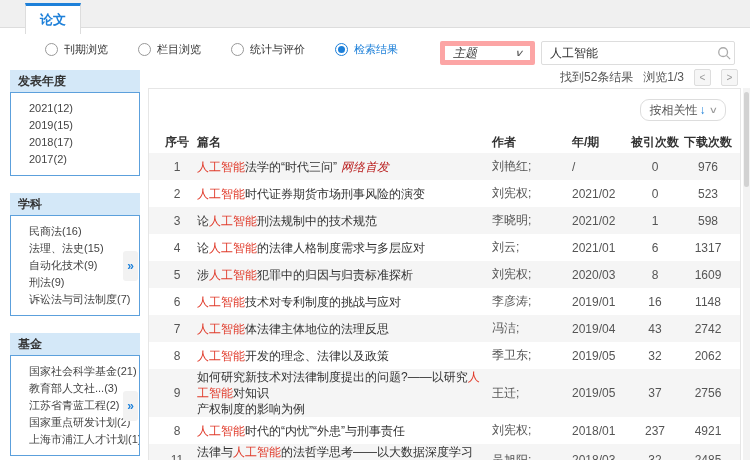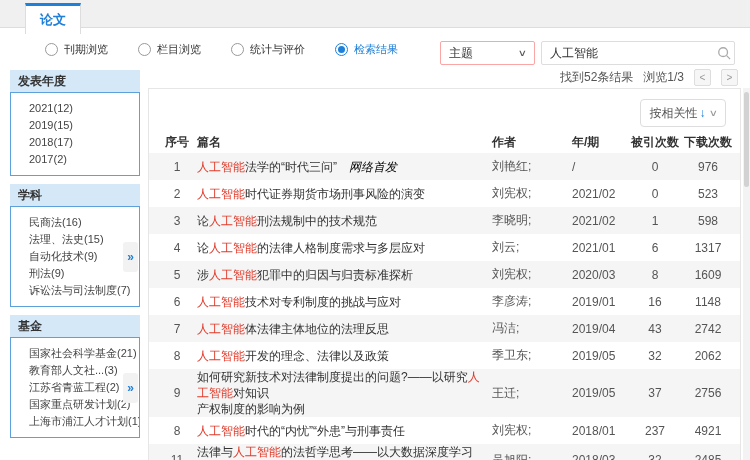--- a/index.html
+++ b/index.html
@@ -17,62 +17,62 @@
     justify-content:center; padding:0 14px; }
   
   .radios { position:absolute; top:42px; left:45px; display:flex; gap:30px; }
   .radio { display:flex; align-items:center; gap:6px; font-size:11px; color:#333; cursor:pointer; }
   .radio .dot { width:13px; height:13px; border:1px solid #999; border-radius:50%; background:#fff; position:relative; }
   .radio.sel { color:#1e80d9; }
   .radio.sel .dot { border-color:#1e80d9; }
   .radio.sel .dot::after { content:""; position:absolute; left:2px; top:2px; width:7px; height:7px;
     border-radius:50%; background:#1e80d9; }
   
-  .select { position:absolute; left:440px; top:41px; width:95px; height:24px; border:1px solid #fca5a5;
+  .select { position:absolute; left:440px; top:41px; width:95px; height:24px; border:5px solid #fca5a5;
     border-radius:2px; background:#fff; font-size:12px; color:#333; display:flex; align-items:center;
-    padding:0 8px; justify-content:space-between; cursor:pointer; }
+    padding:0 8px; justify-content:space-between; cursor:pointer;font-style:italic; }
   .select .chev { color:#555; font-size:9px; transform:scaleX(1.4); }
   .searchbox { position:absolute; left:541px; top:41px; width:194px; height:24px; border:1px solid #ddd;
     border-radius:2px; background:#fff; display:flex; align-items:center; }
   .searchbox input { flex:1; border:none; outline:none; font-size:12px; color:#333; padding:0 8px;
     font-family:"Liberation Sans", sans-serif; background:transparent; }
   .searchbox .mag { width:22px; color:#aaa; display:flex; align-items:center; justify-content:center; cursor:pointer; }
   
   .resultbar { position:absolute; top:69px; right:12px; display:flex; align-items:center; gap:10px;
     font-size:12px; color:#555; }
   .pagebtn { width:17px; height:17px; border:1px solid #ddd; background:#f6f6f6; color:#999;
     font-size:10px; display:flex; align-items:center; justify-content:center; border-radius:2px; cursor:pointer; }
   
   .sidebar { position:absolute; left:10px; top:70px; width:130px; }
-  .facet { margin-bottom:8px; }
+  .facet { margin-bottom:17px; }
   .facet .fhead { height:22px; background:#d4e8f8; font-size:12px; font-weight:bold; color:#333;
     display:flex; align-items:center; padding:0 8px; }
   .facet .fbox { position:relative; border:1px solid #5ca0dc; background:#fff; padding:7px 0; }
   .facet .fitem { font-size:11px; color:#444; line-height:17px; padding:0 4px 0 18px; cursor:pointer;
     white-space:nowrap; overflow:hidden; }
   .expand { position:absolute; right:1px; top:50%; transform:translateY(-50%); width:15px; height:30px;
     background:#f2f2f2; border-radius:3px; color:#1e80d9; font-size:12px; font-weight:bold;
     display:flex; align-items:center; justify-content:center; cursor:pointer; }
   
   .panel { position:absolute; left:148px; top:88px; width:593px; height:380px;
     border:1px solid #e6e6e6; background:#fff; }
-  .sortbtn { position:absolute; top:10px; right:14px; height:28px; border:1px solid #ddd;
-    border-radius:4px; background:#fff; font-size:12px; color:#555; display:flex; align-items:center;
+  .sortbtn { position:absolute; top:10px; right:14px; height:22px; border:1px solid #ddd;
+    border-radius:9px; background:#fff; font-size:12px; color:#555; display:flex; align-items:center;
     gap:5px; padding:0 8px; cursor:pointer; }
   .sortbtn .arrow { color:#1e80d9; font-weight:bold; margin-left:-3px; }
   .sortbtn .chev { color:#999; font-size:9px; transform:scaleX(1.4); }
   .tbl { position:absolute; top:42px; left:0; right:0; }
   .trow { display:grid; grid-template-columns:40px 1fr 78px 58px 54px 52px; align-items:center;
     padding:0 6px 0 8px; min-height:27px; font-size:12px; color:#555; }
   .trow.head { font-weight:bold; color:#333; min-height:22px; }
   .trow.striped { background:#f5f5f5; }
   .c-idx { text-align:center; }
   .c-title { color:#333; padding-right:10px; line-height:16px; cursor:pointer; }
   .c-title .hl { color:#e03a2a; }
-  .c-title .tag { color:#000000; font-style:italic; margin-left:12px; }
+  .c-title .tag { color:#b91c1c; font-style:italic; margin-left:4px; }
   .c-num { text-align:center; }
   .c-year { text-align:left; padding-left:2px; }
   
   .scrollbar { position:absolute; right:0; top:88px; width:7px; height:372px; background:#f3f3f3; }
   .scrollbar .thumb { position:absolute; top:4px; left:1px; width:5px; height:95px; background:#d2d2d2; border-radius:3px; }
 </style>
 </head>
 <body>
 
 <div class="page">

